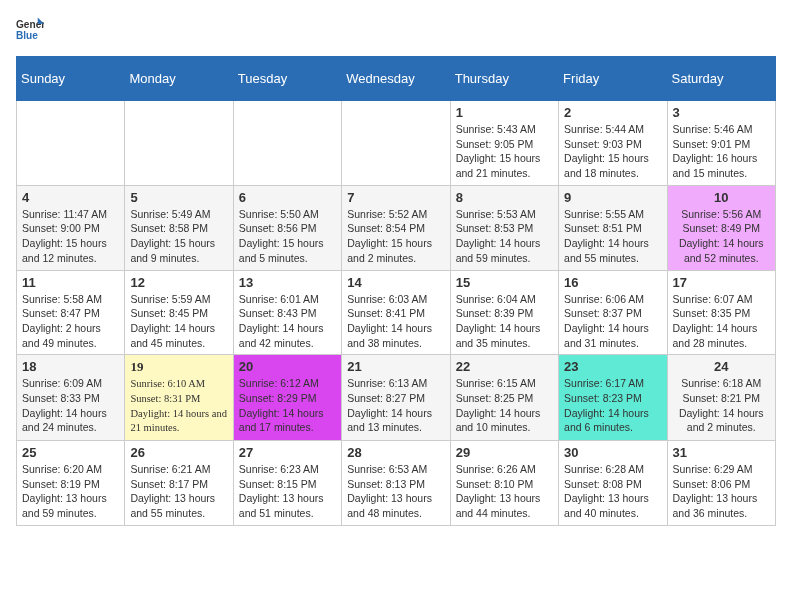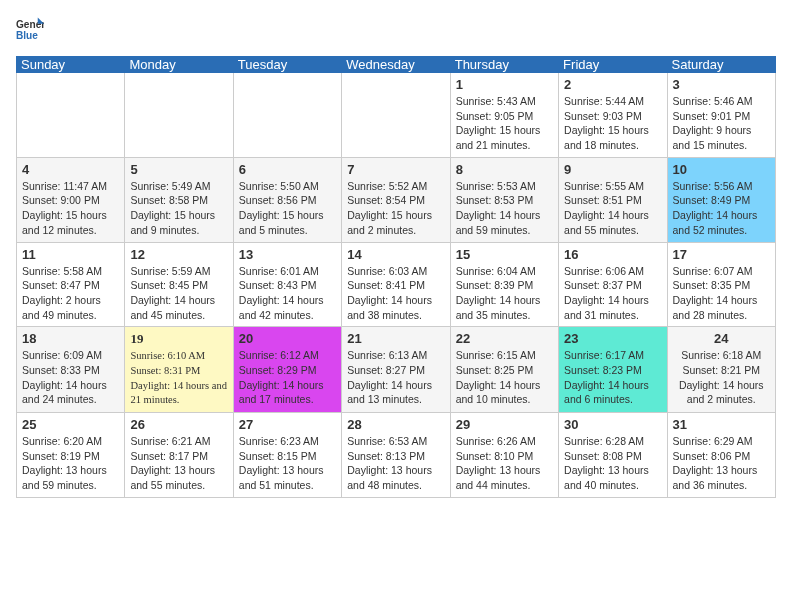--- a/index.html
+++ b/index.html
@@ -30,21 +30,21 @@
     .location { font-size: 16px; color: #555; }
 
     .calendar {
       width: 100%;
       border-collapse: collapse;
       font-size: 11px;
     }
     .calendar th {
       background-color: #2a6db5;
       color: #fff;
-      padding: 0 4px;
+      padding: 14px 4px;
       text-align: left;
       font-size: 13px;
       font-weight: normal;
       border: 1px solid #2a6db5;
     }
     .calendar td {
       vertical-align: top;
       padding: 4px 5px;
       border: 1px solid #ccc;
       width: 108px;
@@ -110,21 +110,21 @@
         <td>
           <span class="day-number">2</span>
           <div class="day-info">Sunrise: 5:44 AM</div>
           <div class="day-info">Sunset: 9:03 PM</div>
           <div class="day-info">Daylight: 15 hours and 18 minutes.</div>
         </td>
         <td>
           <span class="day-number">3</span>
           <div class="day-info">Sunrise: 5:46 AM</div>
           <div class="day-info">Sunset: 9:01 PM</div>
-          <div class="day-info">Daylight: 9 hours and 15 minutes.</div>
+          <div class="day-info">Daylight: 16 hours and 15 minutes.</div>
         </td>
       </tr>
       <tr style="background: rgb(245, 245, 245);">
         <td style="background: rgb(245, 245, 245);">
           <span class="day-number">4</span>
           <div class="day-info">Sunrise: 11:47 AM</div>
           <div class="day-info">Sunset: 9:00 PM</div>
           <div class="day-info">Daylight: 15 hours and 12 minutes.</div>
         </td>
         <td style="background: rgb(245, 245, 245);">
@@ -150,21 +150,21 @@
           <div class="day-info">Sunrise: 5:53 AM</div>
           <div class="day-info">Sunset: 8:53 PM</div>
           <div class="day-info">Daylight: 14 hours and 59 minutes.</div>
         </td>
         <td style="background: rgb(245, 245, 245);">
           <span class="day-number">9</span>
           <div class="day-info">Sunrise: 5:55 AM</div>
           <div class="day-info">Sunset: 8:51 PM</div>
           <div class="day-info">Daylight: 14 hours and 55 minutes.</div>
         </td>
-        <td style="background: #7dd3fc;">
+        <td style="background: #f0abfc; text-align: center;">
           <span class="day-number">10</span>
           <div class="day-info">Sunrise: 5:56 AM</div>
           <div class="day-info">Sunset: 8:49 PM</div>
           <div class="day-info">Daylight: 14 hours and 52 minutes.</div>
         </td>
       </tr>
       <tr>
         <td>
           <span class="day-number">11</span>
           <div class="day-info">Sunrise: 5:58 AM</div>

